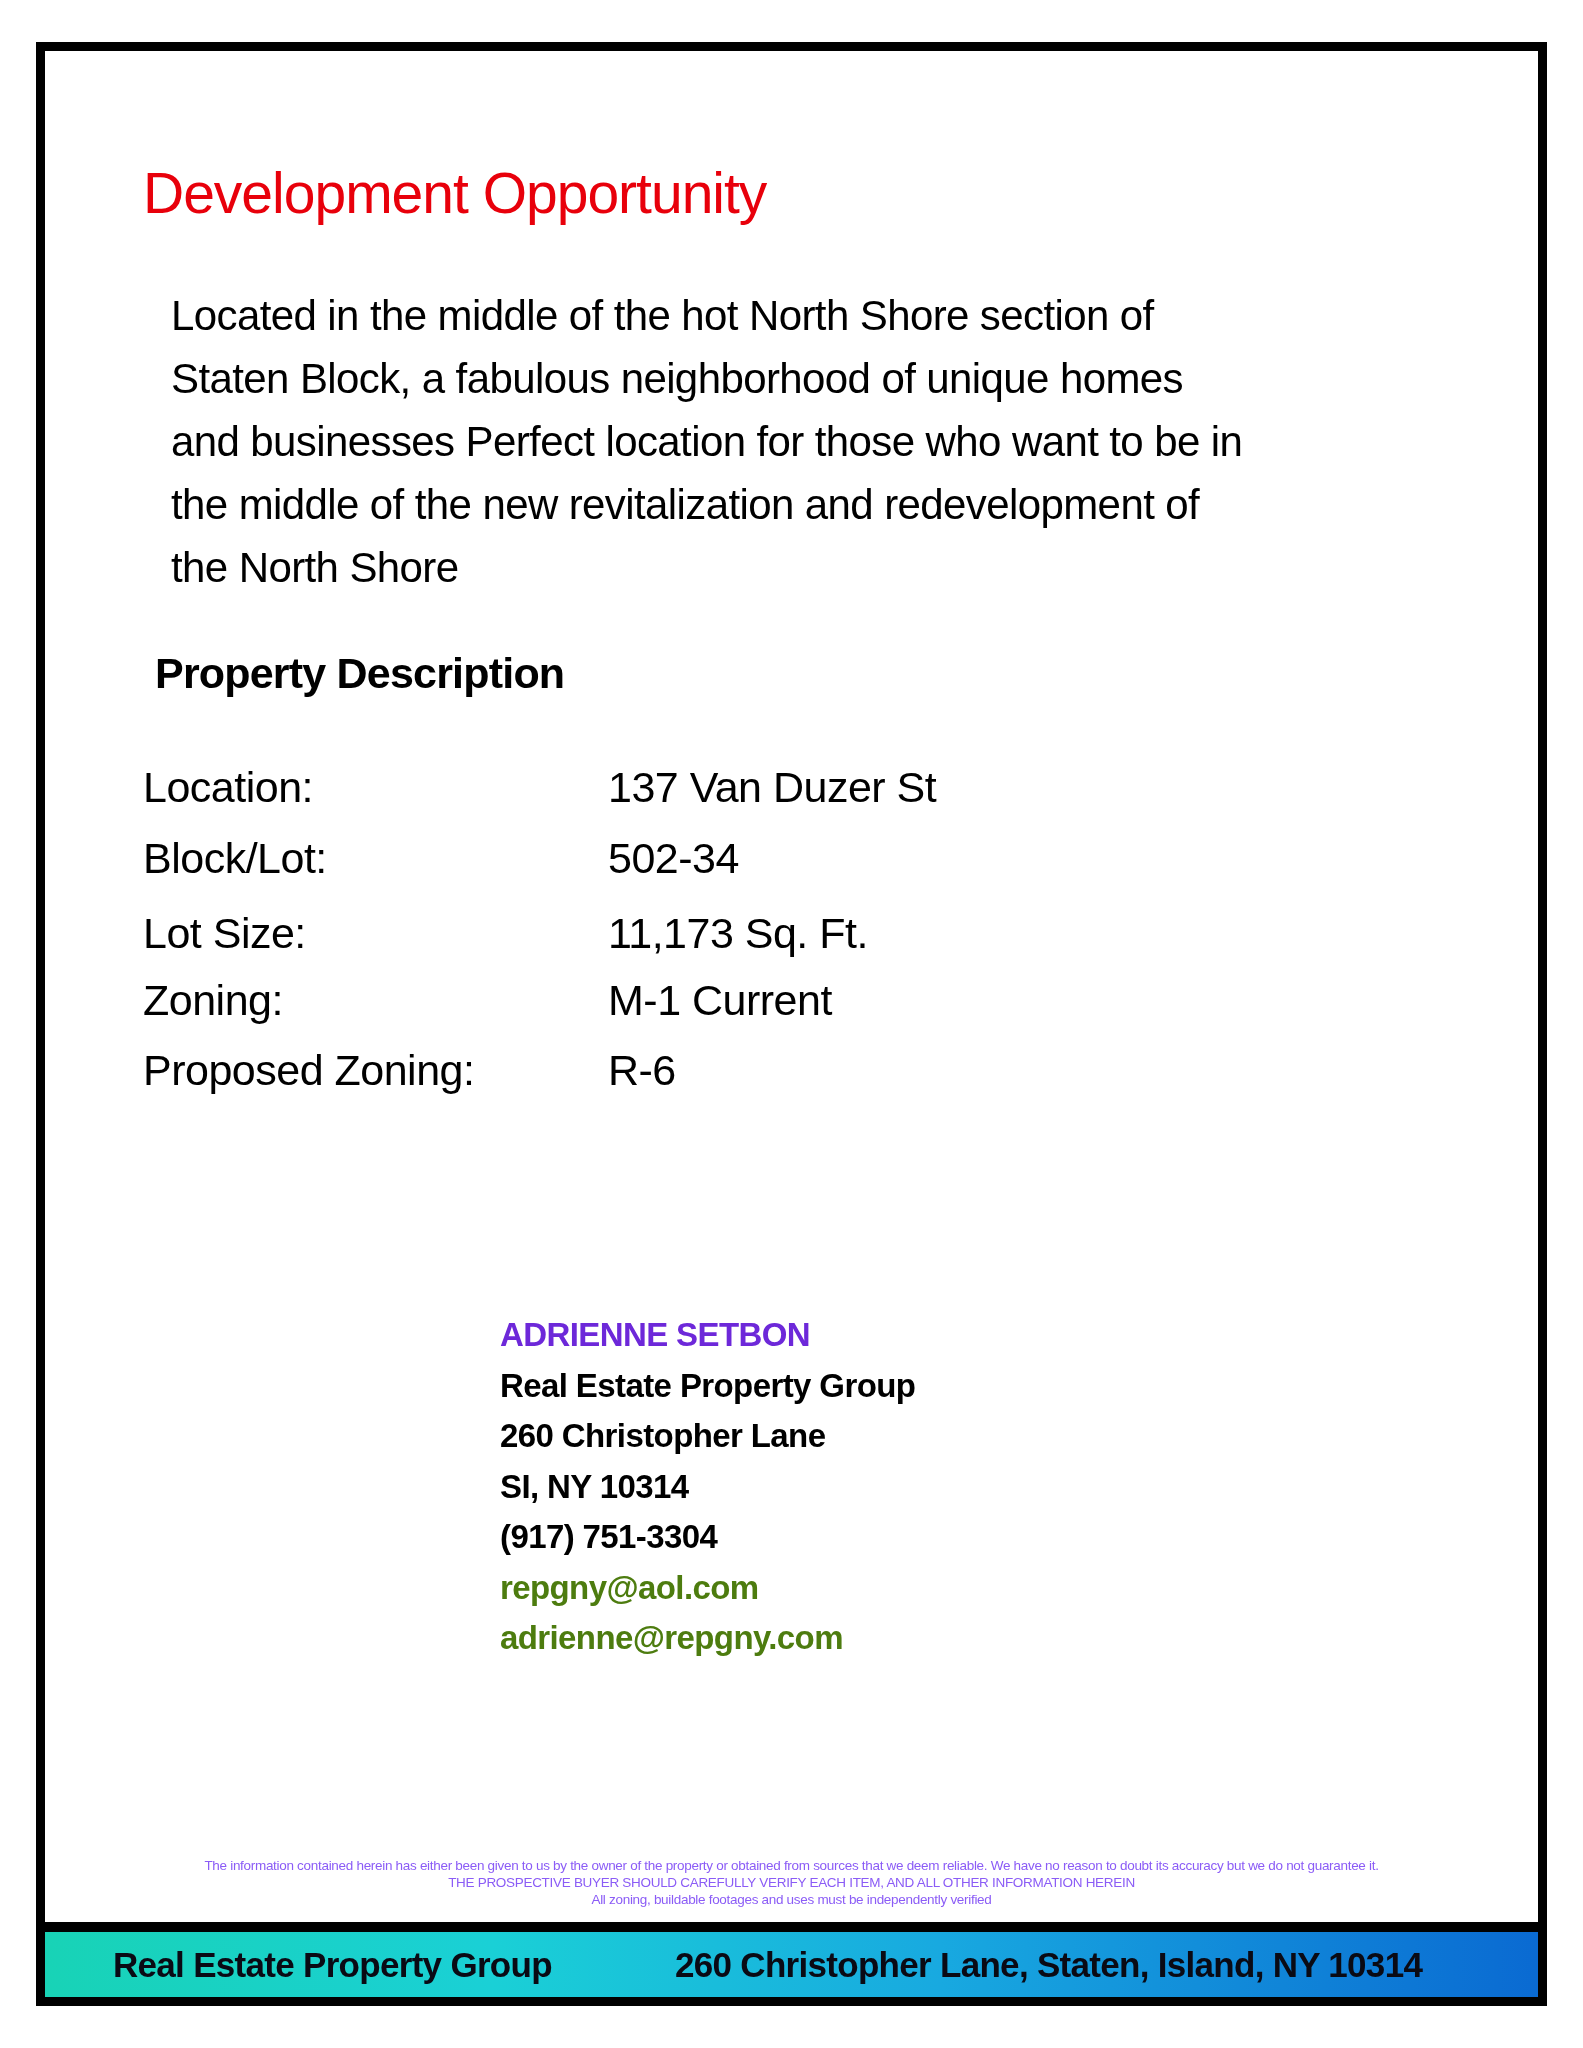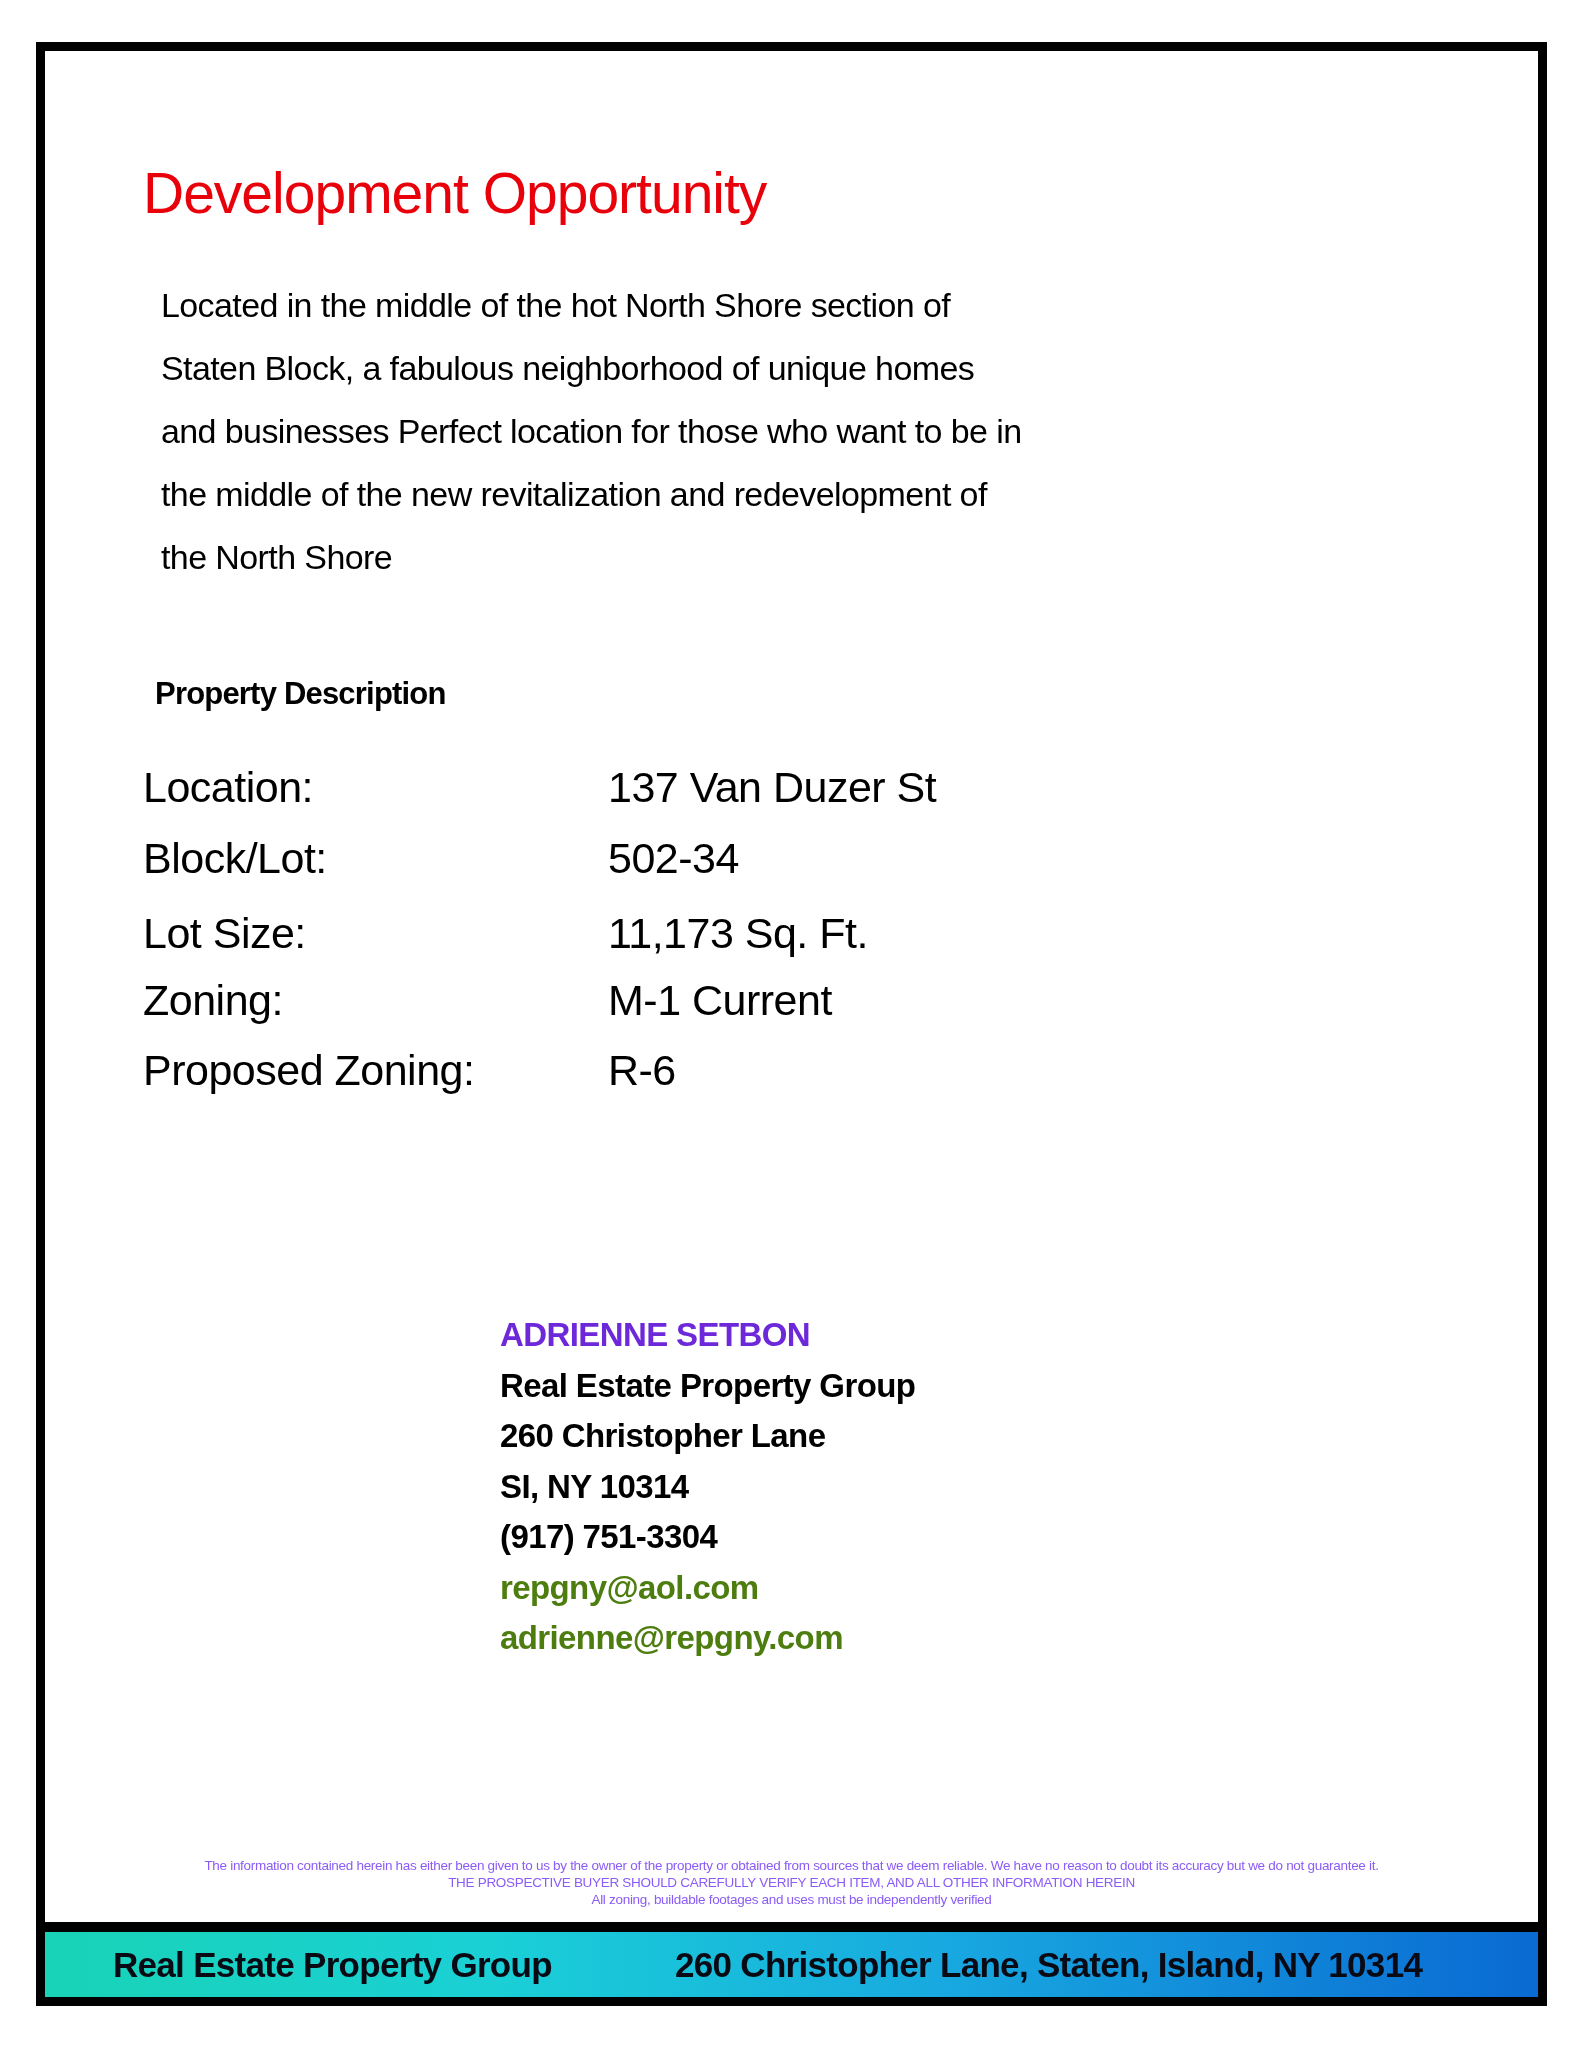--- a/index.html
+++ b/index.html
@@ -3,25 +3,25 @@
 <meta charset="utf-8">
 <style>
   html, body { margin:0; padding:0; background:#ffffff; }
   body { width:1583px; height:2048px; position:relative; overflow:hidden;
          font-family:"Liberation Sans", sans-serif; color:#000; }
   .frame { position:absolute; left:36px; top:42px; width:1511px; height:1964px;
            box-sizing:border-box; border:9px solid #000; background:#fff; }
   .title { position:absolute; left:143px; top:160px; margin:0;
            font-size:57px; font-weight:normal; color:#e8000b; letter-spacing:-1px;
            white-space:nowrap; }
-  .intro { position:absolute; left:155px; top:268px; width:1300px; margin:6px;
-           font-size:34px; line-height:63px; color:#000; }
+  .intro { position:absolute; left:155px; top:268px; width:1300px; margin:16px;
+           font-size:42px; line-height:63px; color:#000; }
   .intro span { display:block; white-space:nowrap; letter-spacing:-0.6px; }
-  .pd-heading { position:absolute; left:155px; top:676px; margin:0;
-                font-size:31px; font-weight:bold; letter-spacing:-0.8px; white-space:nowrap; }
+  .pd-heading { position:absolute; left:155px; top:649px; margin:0;
+                font-size:43px; font-weight:bold; letter-spacing:-0.8px; white-space:nowrap; }
   .pd-row { position:absolute; left:143px; height:60px; width:1000px; }
   .pd-label, .pd-value { position:absolute; top:0; font-size:43px; line-height:60px;
                          white-space:nowrap; letter-spacing:-0.5px; }
   .pd-label { left:0; }
   .pd-value { left:465px; }
   .contact { position:absolute; left:500px; top:1310px; }
   .contact div { font-size:33px; font-weight:bold; line-height:50.5px; white-space:nowrap; letter-spacing:-0.6px; }
   .contact .name { color:#6d28d9; }
   .contact a { color:#4d7c0f; text-decoration-thickness:3px; text-underline-offset:4px; }
   .disclaimer { position:absolute; left:45px; top:1857px; width:1493px; text-align:center;

